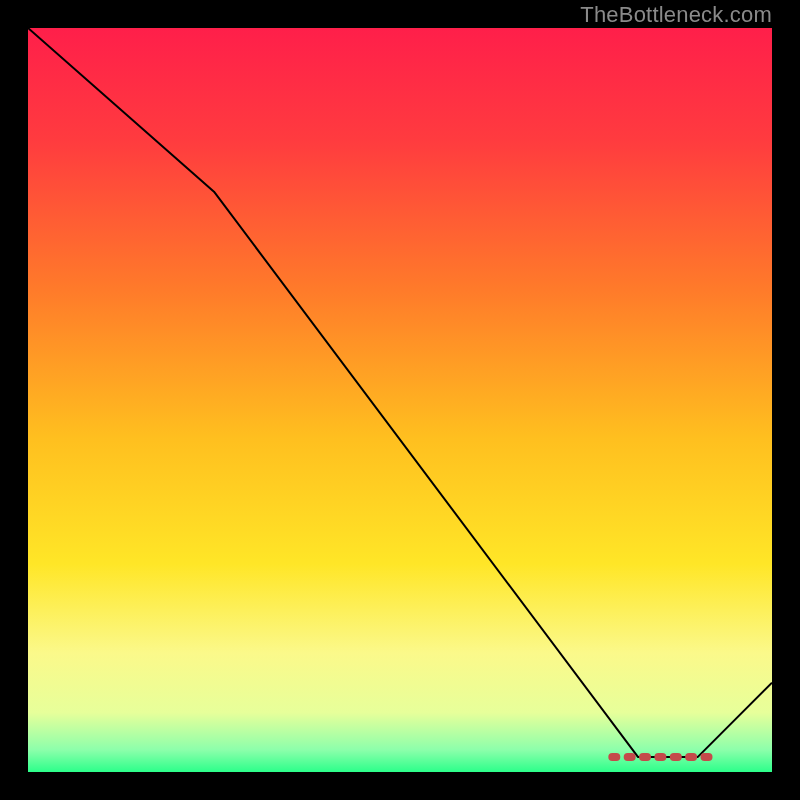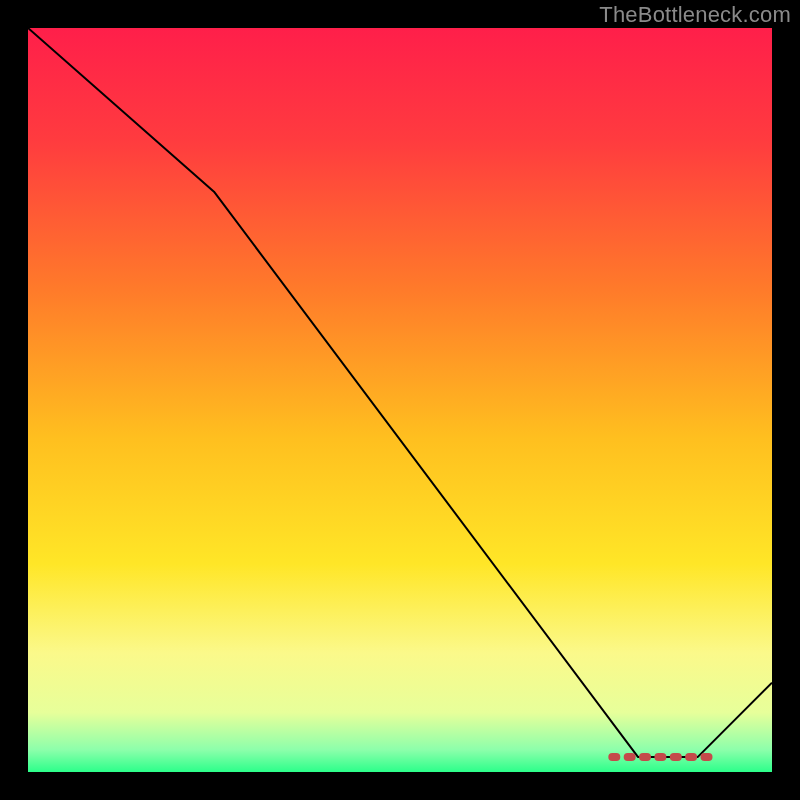--- a/index.html
+++ b/index.html
@@ -13,21 +13,21 @@
   }
   .frame {
     position: relative;
     width: 800px;
     height: 800px;
     background: #000;
   }
   .watermark {
     position: absolute;
     top: 2px;
-    right: 9px;
+    right: 28px;
     color: #8a8a8a;
     font-size: 22px;
     font-weight: 500;
     letter-spacing: 0.2px;
     user-select: none;
   }
   .plot {
     position: absolute;
     left: 28px;
     top: 28px;

